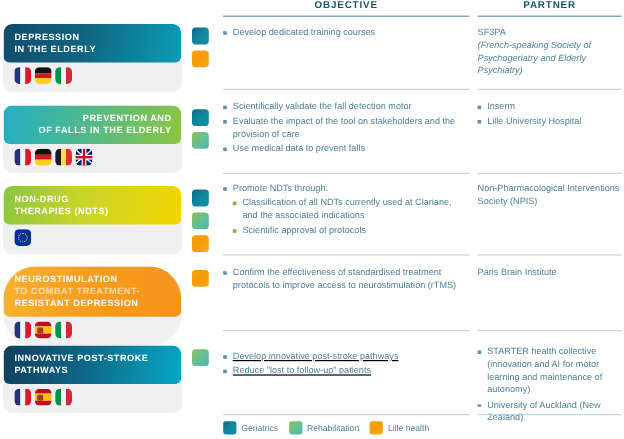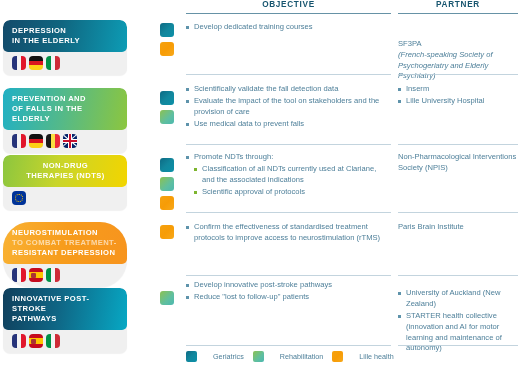--- a/index.html
+++ b/index.html
@@ -9,21 +9,21 @@
     font-family: "Liberation Sans", sans-serif;
     overflow: hidden;
   }
   .page { position: relative; width: 520px; height: 366px; }
 
   
   .left-col { position: absolute; left: 0; top: 0; width: 155px; height: 366px; }
 
   .theme-card {
     position: absolute;
-    left: 3px; width: 124px;
+    left: 3px; width: 148px;
     background: #f0f0f0;
     border-radius: 7px;
     overflow: hidden;
     box-shadow: 0 1px 1px rgba(0,0,0,0.06);
   }
   .theme-band {
     border-radius: 7px 7px 5px 5px;
     padding: 6px 8px 6px 9px;
     color: #ffffff;
     font-weight: bold;
@@ -110,21 +110,21 @@
   }
   ul.sub > li::before {
     content: ""; position: absolute; left: 0; top: 4px;
     width: 2.6px; height: 2.6px; background: #7db52e;
   }
   .plain { font-size: 7.6px; line-height: 1.42; color: #4d7f99; }
   .ital { font-style: italic; }
 
   
   .legend { position: absolute; left: 186px; top: 351px; display: flex; align-items: center; gap: 9px; }
-  .leg-item { display: flex; align-items: center; gap: 16px; }
+  .leg-item { display: flex; align-items: center; gap: 4px; }
   .leg-sw { width: 11px; height: 11px; border-radius: 2px; }
   .leg-lb { font-size: 7.2px; color: #4d7f99; white-space: nowrap; }
 </style>
 </head>
 <body>
 
 <div class="page">
 
   <div class="left-col">
       <div class="theme-card" style="top: 20px;">
@@ -144,21 +144,21 @@
             <i class="c"></i>
           </span>
           <span class="flag it">
             <i class="a"></i>
             <i class="b"></i>
             <i class="c"></i>
           </span>
         </div>
       </div>
       <div class="theme-card" style="top: 88px;">
-        <div class="theme-band" style="background: linear-gradient(100deg, rgb(33, 176, 196) 0%, rgb(83, 185, 138) 48%, rgb(140, 198, 63) 100%);">
+        <div class="theme-band" style="background: linear-gradient(100deg, rgb(33, 176, 196) 0%, rgb(83, 185, 138) 48%, rgb(140, 198, 63) 100%); text-align: right;">
           <div>PREVENTION AND</div>
           <div>OF FALLS IN THE ELDERLY</div>
         </div>
         <div class="flags">
           <span class="flag fr">
             <i class="a"></i>
             <i class="b"></i>
             <i class="c"></i>
           </span>
           <span class="flag de">
@@ -176,21 +176,21 @@
             <i class="f"></i>
             <i class="g"></i>
             <i class="b"></i>
             <i class="c"></i>
             <i class="d"></i>
             <i class="e"></i>
           </span>
         </div>
       </div>
       <div class="theme-card" style="top: 155px;">
-        <div class="theme-band" style="background: linear-gradient(100deg, rgb(140, 198, 63) 0%, rgb(201, 213, 42) 45%, rgb(242, 213, 0) 100%); text-align: center;">
+        <div class="theme-band" style="background: linear-gradient(100deg, rgb(140, 198, 63) 0%, rgb(201, 213, 42) 45%, rgb(242, 213, 0) 100%);">
           <div>NON-DRUG</div>
           <div>THERAPIES (NDTS)</div>
         </div>
         <div class="flags">
           <span class="flag eu">
             <i class="a"></i>
             <i class="b"></i>
           </span>
         </div>
       </div>
@@ -260,69 +260,69 @@
   <div class="col-obj">
     <div class="col-head">OBJECTIVE</div>
     <div class="hrule"></div>
   <div class="cell" style="top: 22px;">
         <ul class="bul">
           <li>Develop dedicated training courses</li>
         </ul>
       </div>
       <div class="cell" style="top: 84px;">
         <ul class="bul">
-          <li>Scientifically validate the fall detection data</li>
+          <li>Scientifically validate the fall detection motor</li>
           <li>Evaluate the impact of the tool on stakeholders and the provision of care</li>
           <li>Use medical data to prevent falls</li>
         </ul>
       </div>
       <div class="cell" style="top: 152px;">
         <ul class="bul">
           <li>Promote NDTs through:<ul class="sub">
               <li>Classification of all NDTs currently used at Clariane, and the associated indications</li>
               <li>Scientific approval of protocols</li>
             </ul></li>
         </ul>
       </div>
       <div class="cell" style="top: 222px;">
         <ul class="bul">
           <li>Confirm the effectiveness of standardised treatment protocols to improve access to neurostimulation (rTMS)</li>
         </ul>
       </div>
-      <div class="cell" style="top: 280px;">
+      <div class="cell" style="top: 292px; text-decoration: underline;">
         <ul class="bul">
           <li>Develop innovative post-stroke pathways</li>
           <li>Reduce "lost to follow-up" patients</li>
         </ul>
       </div>
     </div>
 
   <div class="col-par">
     <div class="col-head">PARTNER</div>
     <div class="hrule"></div>
-  <div class="cell" style="top: 39px;">
+  <div class="cell" style="top: 22px;">
         <div class="plain">SF3PA</div>
         <div class="plain ital">(French-speaking Society of Psychogeriatry and Elderly Psychiatry)</div>
       </div>
       <div class="cell" style="top: 84px;">
         <ul class="bul">
           <li>Inserm</li>
           <li>Lille University Hospital</li>
         </ul>
       </div>
       <div class="cell" style="top: 152px;">
         <div class="plain">Non-Pharmacological Interventions Society (NPIS)</div>
       </div>
       <div class="cell" style="top: 222px;">
         <div class="plain">Paris Brain Institute</div>
       </div>
       <div class="cell" style="top: 288px;">
         <ul class="bul">
+          <li>STARTER health collective (innovation and AI for motor learning and maintenance of autonomy)</li>
           <li>University of Auckland (New Zealand)</li>
-          <li>STARTER health collective (innovation and AI for motor learning and maintenance of autonomy)</li>
         </ul>
       </div>
     </div>
 
   <div class="legend">
       <div class="leg-item">
         <span class="leg-sw c-ger"></span>
         <span class="leg-lb">Geriatrics</span>
       </div>
       <div class="leg-item">

